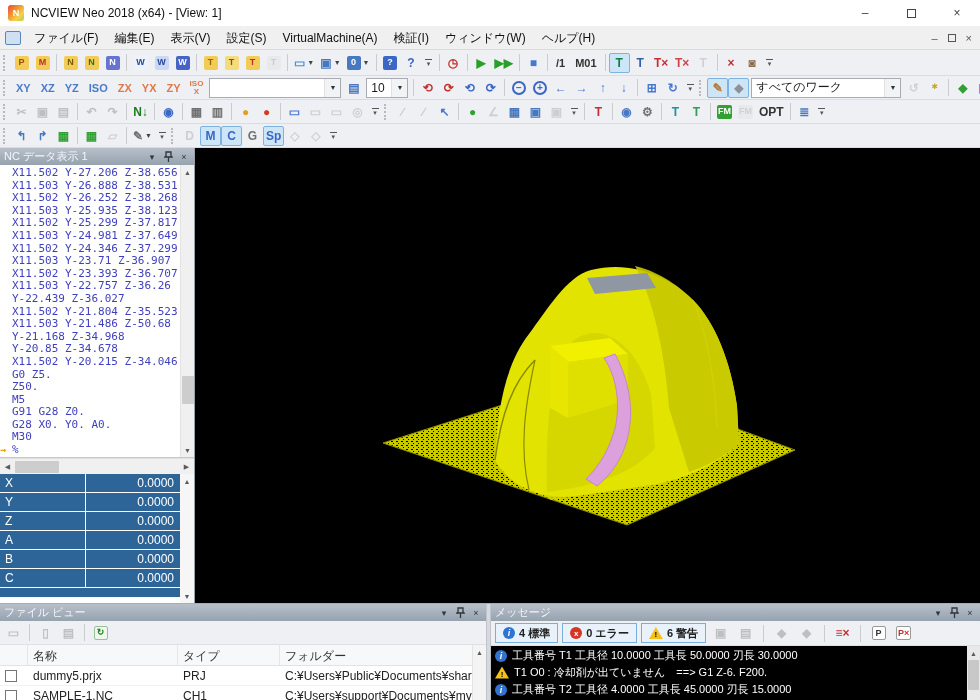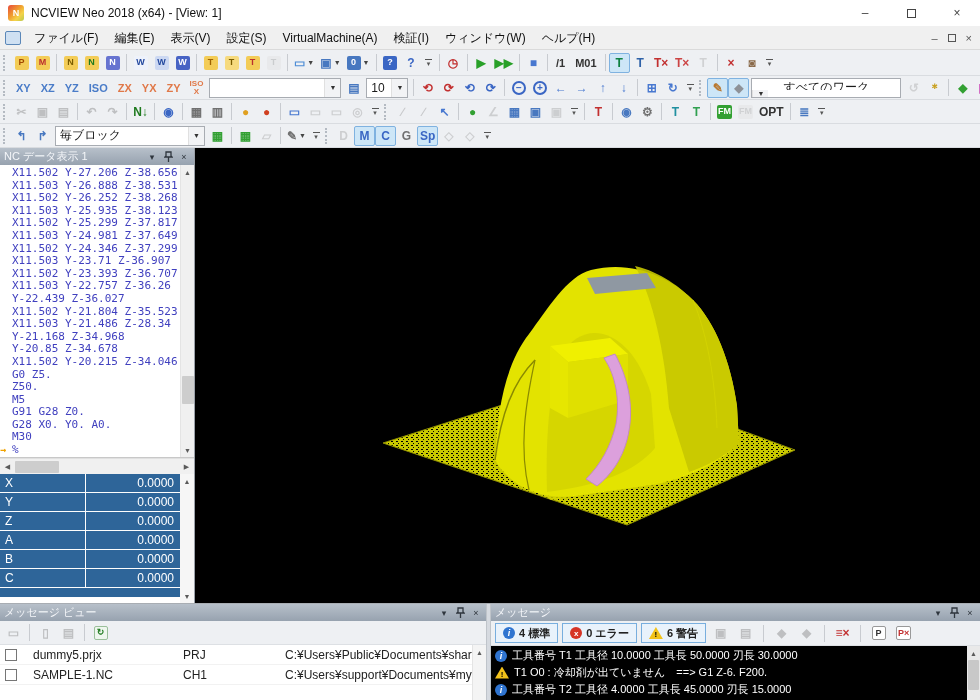--- a/index.html
+++ b/index.html
@@ -311,21 +311,21 @@
       <i></i>
       <b>▾</b>
     </span>
     <span class="tb-grip"></span>
     <span class="tb-btn sel">
       <span class="tb-glyph" style="color: rgb(184, 120, 48);">✎</span>
     </span>
     <span class="tb-btn sel">
       <span class="tb-glyph" style="color: rgb(142, 146, 152);">◆</span>
     </span>
-    <span class="combo" style="width: 150px; flex-direction: column;">
+    <span class="combo" style="width: 150px;">
       <span class="combo-text">すべてのワーク</span>
       <span class="combo-arrow">▼</span>
     </span>
     <span class="tb-btn dis">
       <span class="tb-glyph" style="color: rgb(153, 153, 153);">↺</span>
     </span>
     <span class="tb-btn">
       <span class="tb-glyph" style="color: rgb(200, 160, 32);">＊</span>
     </span>
     <span class="tb-sep"></span>
@@ -460,24 +460,20 @@
       <b>▾</b>
     </span>
   </div>
 <div class="tbrow" style="height:24px;">
     <span class="tb-grip"></span>
     <span class="tb-btn">
       <span class="tb-glyph" style="color: rgb(72, 120, 192);">↰</span>
     </span>
     <span class="tb-btn">
       <span class="tb-glyph" style="color: rgb(72, 120, 192);">↱</span>
-    </span>
-    <span class="combo" style="width: 150px;">
-      <span class="combo-text">毎ブロック</span>
-      <span class="combo-arrow">▼</span>
     </span>
     <span class="tb-btn">
       <span class="tb-glyph" style="color: rgb(50, 160, 50);">▦</span>
     </span>
     <span class="tb-sep"></span>
     <span class="tb-btn">
       <span class="tb-glyph" style="color: rgb(50, 160, 50);">▦</span>
     </span>
     <span class="tb-btn dis">
       <span class="tb-glyph" style="color: rgb(144, 144, 144);">▱</span>
@@ -540,21 +536,21 @@
           <div class="nc-line"><span class="nc-gutter"></span><span>X11.502 Y-26.252 Z-38.268</span></div>
           <div class="nc-line"><span class="nc-gutter"></span><span>X11.503 Y-25.935 Z-38.123</span></div>
           <div class="nc-line"><span class="nc-gutter"></span><span>X11.502 Y-25.299 Z-37.817</span></div>
           <div class="nc-line"><span class="nc-gutter"></span><span>X11.503 Y-24.981 Z-37.649</span></div>
           <div class="nc-line"><span class="nc-gutter"></span><span>X11.502 Y-24.346 Z-37.299</span></div>
           <div class="nc-line"><span class="nc-gutter"></span><span>X11.503 Y-23.71 Z-36.907</span></div>
           <div class="nc-line"><span class="nc-gutter"></span><span>X11.502 Y-23.393 Z-36.707</span></div>
           <div class="nc-line"><span class="nc-gutter"></span><span>X11.503 Y-22.757 Z-36.26</span></div>
           <div class="nc-line"><span class="nc-gutter"></span><span>Y-22.439 Z-36.027</span></div>
           <div class="nc-line"><span class="nc-gutter"></span><span>X11.502 Y-21.804 Z-35.523</span></div>
-          <div class="nc-line"><span class="nc-gutter"></span><span>X11.503 Y-21.486 Z-28.34</span></div>
+          <div class="nc-line"><span class="nc-gutter"></span><span>X11.503 Y-21.486 Z-50.68</span></div>
           <div class="nc-line"><span class="nc-gutter"></span><span>Y-21.168 Z-34.968</span></div>
           <div class="nc-line"><span class="nc-gutter"></span><span>Y-20.85 Z-34.678</span></div>
           <div class="nc-line"><span class="nc-gutter"></span><span>X11.502 Y-20.215 Z-34.046</span></div>
           <div class="nc-line"><span class="nc-gutter"></span><span>G0 Z5.</span></div>
           <div class="nc-line"><span class="nc-gutter"></span><span>Z50.</span></div>
           <div class="nc-line"><span class="nc-gutter"></span><span>M5</span></div>
           <div class="nc-line"><span class="nc-gutter"></span><span>G91 G28 Z0.</span></div>
           <div class="nc-line"><span class="nc-gutter"></span><span>G28 X0. Y0. A0.</span></div>
           <div class="nc-line"><span class="nc-gutter"></span><span>M30</span></div>
           <div class="nc-line"><span class="nc-gutter">→</span><span>%</span></div>
@@ -641,21 +637,21 @@
       <path d="M340,212 C330,258 324,300 334,342" stroke="#8a8a00" stroke-width="1.2" fill="none"></path>
       <path d="M498,152 C512,186 520,230 522,280" stroke="#d8d800" stroke-width="1" fill="none" opacity="0.6"></path>
     </svg>
   </div>
 </div>
 
 <div class="bottom">
 
   <div class="filepanel">
     <div class="panel-h">
-      <span>メッセージ ビュー</span>
+      <span>ファイル ビュー</span>
       <span class="ph-btns">
         <span class="ph-btn">▾</span>
         <span class="ph-btn">
           <svg width="9" height="11" viewBox="0 0 9 11">
               <path d="M2 1h5v4l1 1H1l1-1zM4.5 6v5" stroke="#2f363e" stroke-width="1.3" fill="none"></path>
             </svg>
         </span>
         <span class="ph-btn">×</span>
       </span>
     </div>
@@ -669,20 +665,26 @@
         </span>
       <span class="tb-btn dis">
           <span class="tb-glyph" style="color:#666;">▤</span>
         </span>
       <span class="tb-sep"></span>
       <span class="tb-btn">
           <span class="tb-glyph boxed" style="color:#1f7a1f;background:#eef6ee;border:1px solid #9abf9a;">↻</span>
         </span>
     </div>
     <div class="fp-table">
+      <div class="fp-header">
+        <div class="fp-cell c0"></div>
+        <div class="fp-cell c1">名称</div>
+        <div class="fp-cell c2">タイプ</div>
+        <div class="fp-cell c3">フォルダー</div>
+      </div>
       <div id="file-rows">
           <div class="fp-row">
             <span class="fp-check"></span>
             <span class="fp-cell c0" style="width: 11px; border: none;"></span>
             <span class="fp-cell c1" style="border: none;">dummy5.prjx</span>
             <span class="fp-cell c2" style="border: none;">PRJ</span>
             <span class="fp-cell c3" style="border: none;">C:¥Users¥Public¥Documents¥shared Mcam2019¥JBMC...</span>
           </div>
           <div class="fp-row">
             <span class="fp-check"></span>

